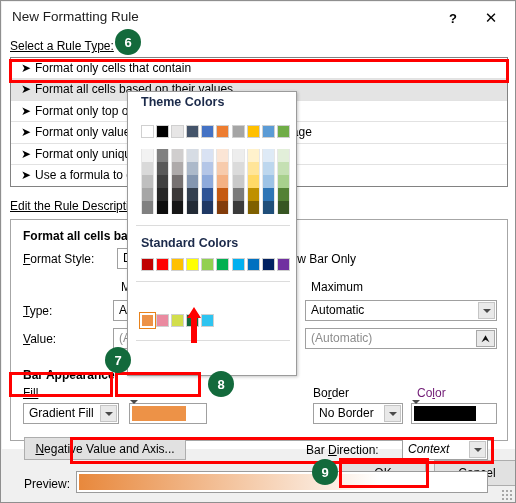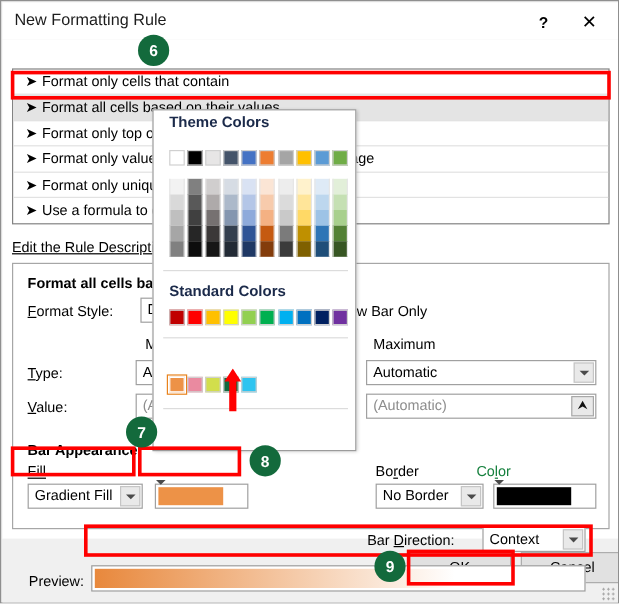--- a/index.html
+++ b/index.html
@@ -325,20 +325,21 @@
 <div id="dialog">
 
   <div class="titlebar">
     <div class="title-text">New Formatting Rule</div>
     <div class="tb-btn tb-help">?</div>
     <div class="tb-btn tb-close">✕</div>
   </div>
 
   <div class="dlg-body">
 
+    <div class="sec-label u" style="left:8px; top:6px;">Select a Rule Type:</div>
 
     <div class="rule-list">
       <div class="rule-item">
         <span class="arw">➤</span><span>Format only cells that contain</span>
       </div>
       <div class="rule-item sel">
         <span class="arw">➤</span><span>Format all cells based on their values</span>
       </div>
       <div class="rule-item">
         <span class="arw">➤</span><span>Format only top or bottom ranked values</span>
@@ -395,21 +396,21 @@
       </div>
       <div class="combo" style="left:294px; top:108px; width:192px;">
         <div class="ctext ph">(Automatic)</div>
         <div class="rangebtn">⮝</div>
       </div>
 
       <div class="sec-label bold" style="left:12px; top:148px;">Bar Appearance:</div>
 
       <div class="sec-label u" style="left:12px; top:166px;">Fill</div>
       <div class="sec-label" style="left:302px; top:166px;">Bo<span class="u">r</span>der</div>
-      <div class="sec-label" style="left:386px; top:166px; color:#15803d;">Co<span class="u">l</span>or</div>
+      <div class="sec-label" style="left:406px; top:166px; color:#701a75;">Co<span class="u">l</span>or</div>
 
       <div class="combo" style="left:12px; top:183px; width:96px;">
         <div class="ctext">Gradient Fill</div>
         <div class="arrowbox">
             <span class="chev"></span>
           </div>
       </div>
 
       <div class="colorbox" style="left:118px; top:183px; width:78px;">
         <div class="swatch" id="fillSwatch" style="background: rgb(237, 146, 71);"></div>
@@ -423,23 +424,26 @@
           </div>
       </div>
 
       <div class="colorbox" style="left:400px; top:183px; width:86px;">
         <div class="swatch" id="borderSwatch" style="background: rgb(0, 0, 0);"></div>
         <div class="arrowbox"><span class="chev"></span></div>
       </div>
 
     </div>
 
+    <div class="btn" style="left:22px; top:404px; width:162px; height:23px; z-index:20;">
+      <span><span class="u">N</span>egative Value and Axis...</span>
+    </div>
 
     <div class="sec-label" style="left:304px; top:410px; z-index:20;">Bar <span class="u">D</span>irection:</div>
-    <div class="combo" style="left:400px; top:406px; width:86px; z-index:20;">
+    <div class="combo" style="left:400px; top:406px; width:86px; z-index:20;font-style:italic;">
       <div class="ctext">Context</div>
       <div class="arrowbox">
           <span class="chev"></span>
         </div>
     </div>
 
     <div class="sec-label" style="left:22px; top:444px; z-index:20;">Preview:</div>
     <div class="preview-well" style="left:74px; top:438px; width:412px; height:22px; z-index:20;">
       <div class="preview-bar" id="previewBar" style="width: 300px; background: linear-gradient(to right, rgb(232, 136, 60) 0%, rgb(255, 255, 255) 100%);"></div>
     </div>

